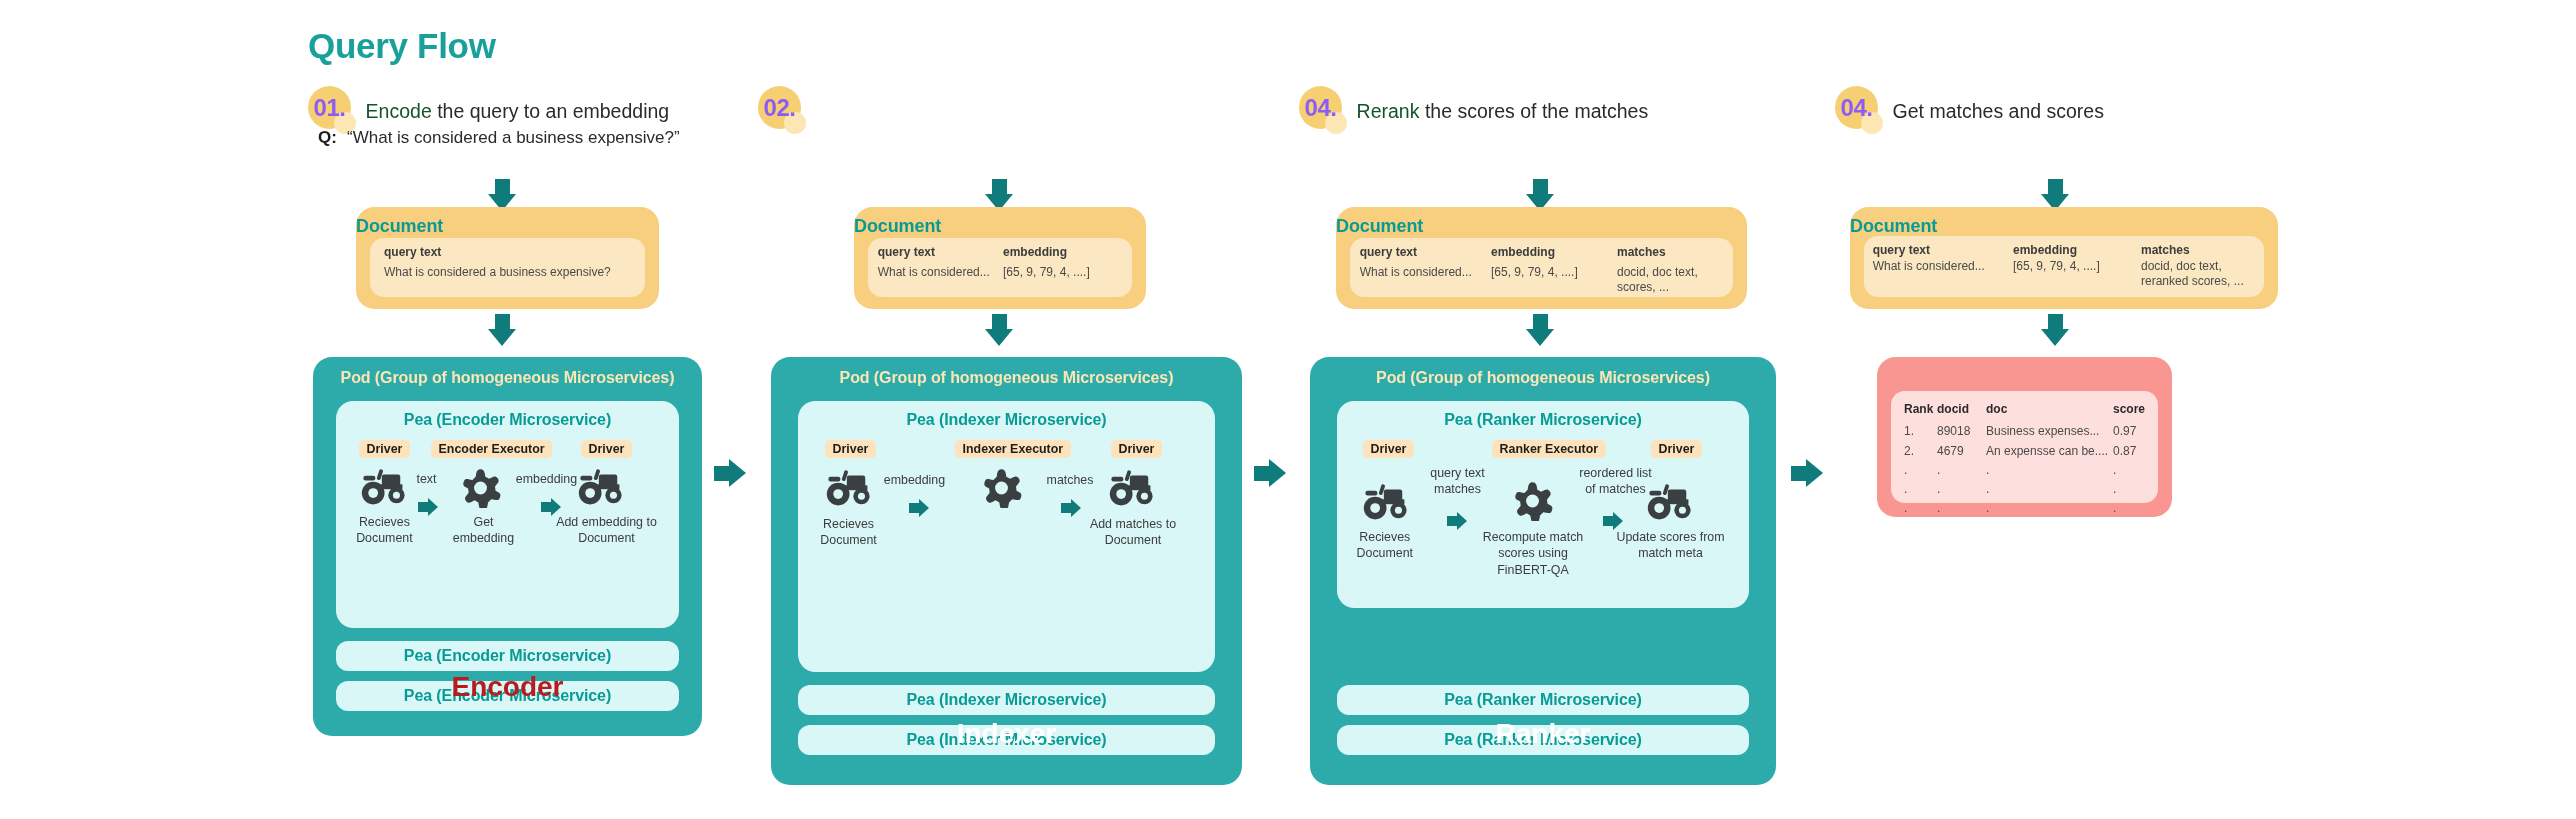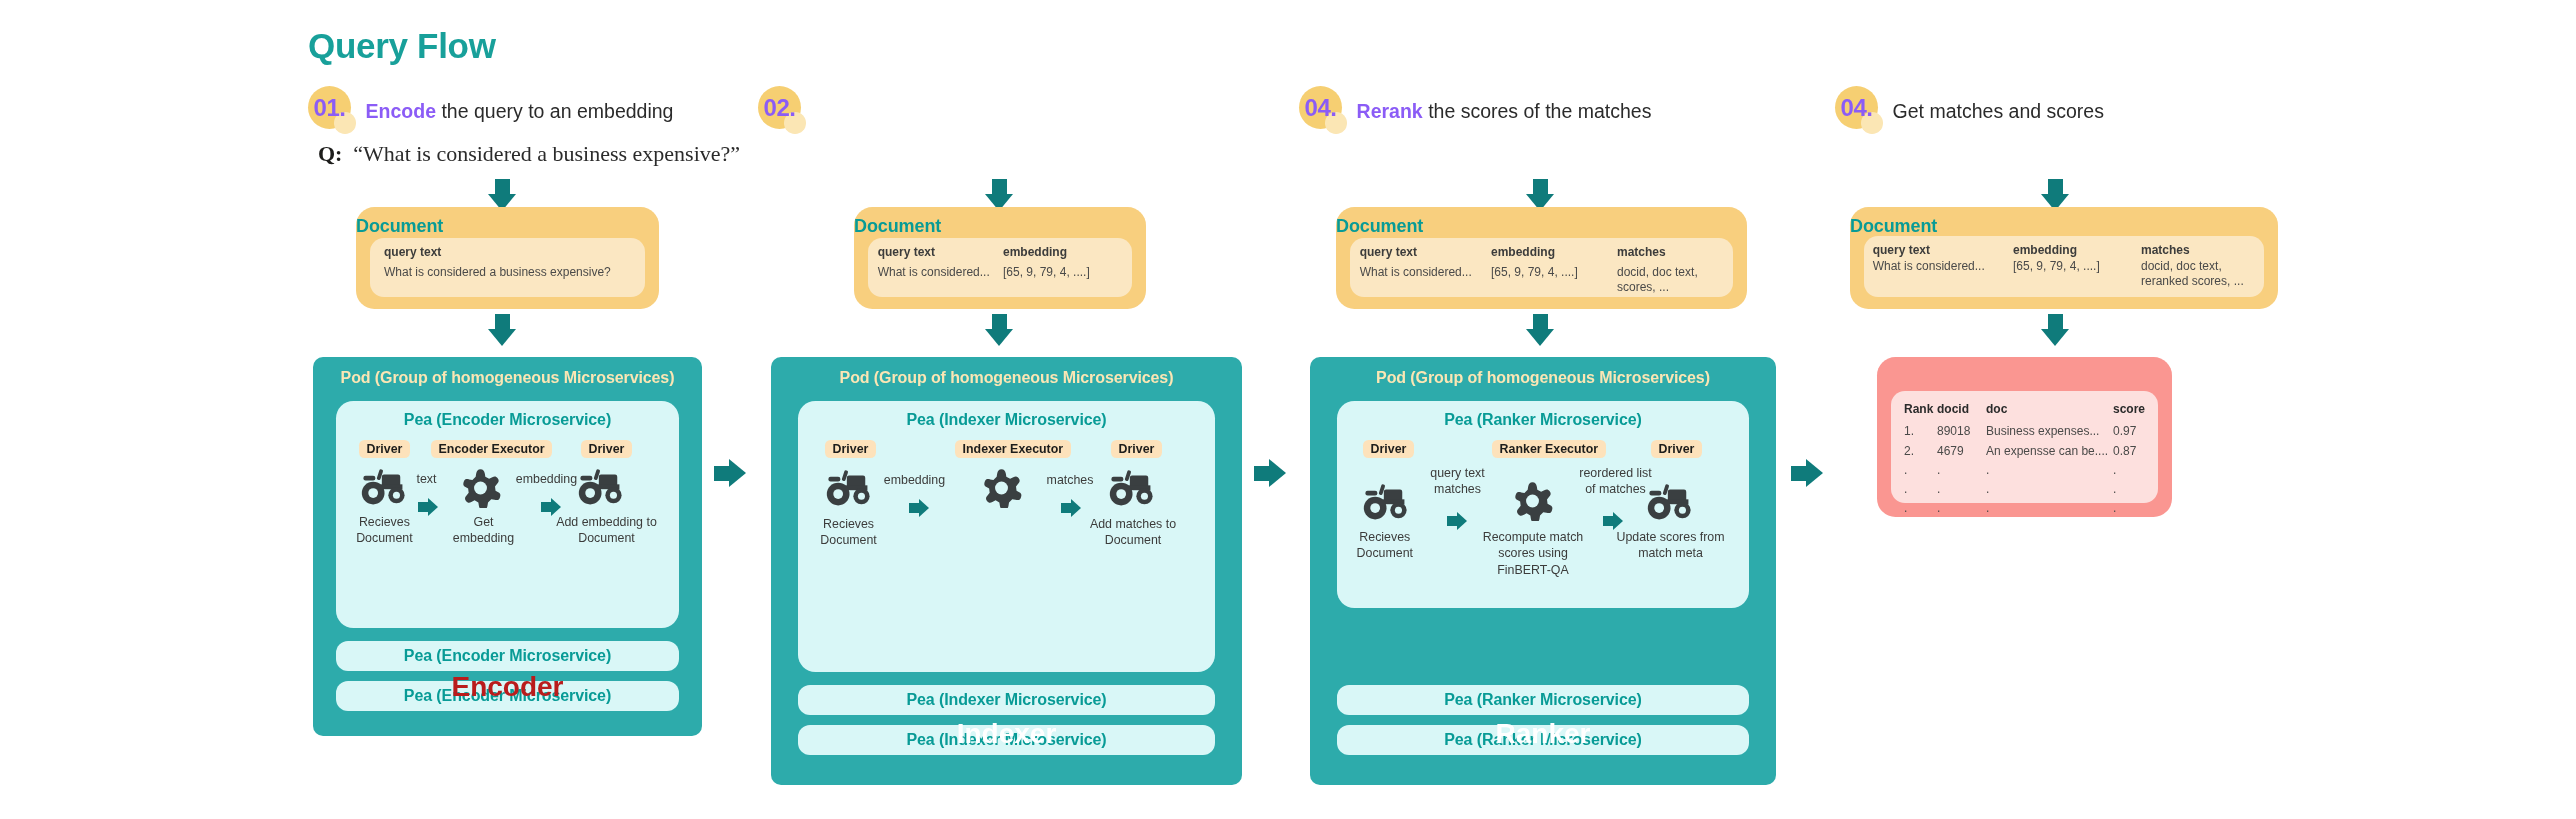--- a/index.html
+++ b/index.html
@@ -26,24 +26,24 @@
   .badge-small{
     position:absolute;left:26px;top:26px;width:21.6px;height:21.6px;border-radius:50%;
     background:#fbe6b4;
   }
   .badge-num{
     position:absolute;left:0;top:0;width:43px;height:43px;
     display:flex;align-items:center;justify-content:center;
     font-size:24px;font-weight:bold;color:#8b5cf6;letter-spacing:-0.5px;z-index:3;
   }
   .step-text{font-size:19.5px;color:#2b2b2b;margin-left:7.6px;white-space:nowrap;}
-  .step-text b{font-weight:bold;color:#8b5cf6;}
-
-  
-  #query-line{left:318px;top:141px;font-size:22px;color:#2b2b2b;white-space:nowrap;font-family:Liberation Serif, serif;}
+  .step-text b{font-weight:normal;color:#14532d;}
+
+  
+  #query-line{left:318px;top:128px;font-size:17px;color:#2b2b2b;white-space:nowrap;}
   #query-line .q{font-weight:bold;color:#1d1d1b;}
 
   
   .arrow-down{
     position:absolute;width:0;height:0;
   }
   .arrow-down i{
     position:absolute;left:-7.6px;top:0;width:15px;height:16px;background:#0f7b7b;display:block;
   }
   .arrow-down u{
@@ -79,21 +79,21 @@
   .doc-inner{
     position:absolute;left:14px;right:14px;top:31px;bottom:12px;
     background:#fbe7c2;border-radius:14px;
     display:flex;
   }
   .doc-col{padding:7.6px 0 0 0;box-sizing:border-box;}
   .doc-key{font-size:12px;font-weight:bold;color:#3c3c3b;margin-bottom:6.5px;line-height:1.1;}
   .doc-val{font-size:12px;color:#4a4a49;line-height:1.25;}
 
   
-  .pod{position:absolute;background:#2dabab;border-radius:10px;}
+  .pod{position:absolute;background:#2dabab;border-radius:19px;}
   .pod-title{
     position:absolute;left:0;right:0;top:12px;text-align:center;
     font-size:16px;font-weight:bold;color:#fbe6b4;letter-spacing:-0.1px;
   }
   .pod-name{
     position:absolute;left:0;right:0;text-align:center;
     font-size:28px;font-weight:bold;color:#ffffff;letter-spacing:-0.2px;
   }
   .pea-main{
     position:absolute;background:#d9f7f7;border-radius:17.3px;

